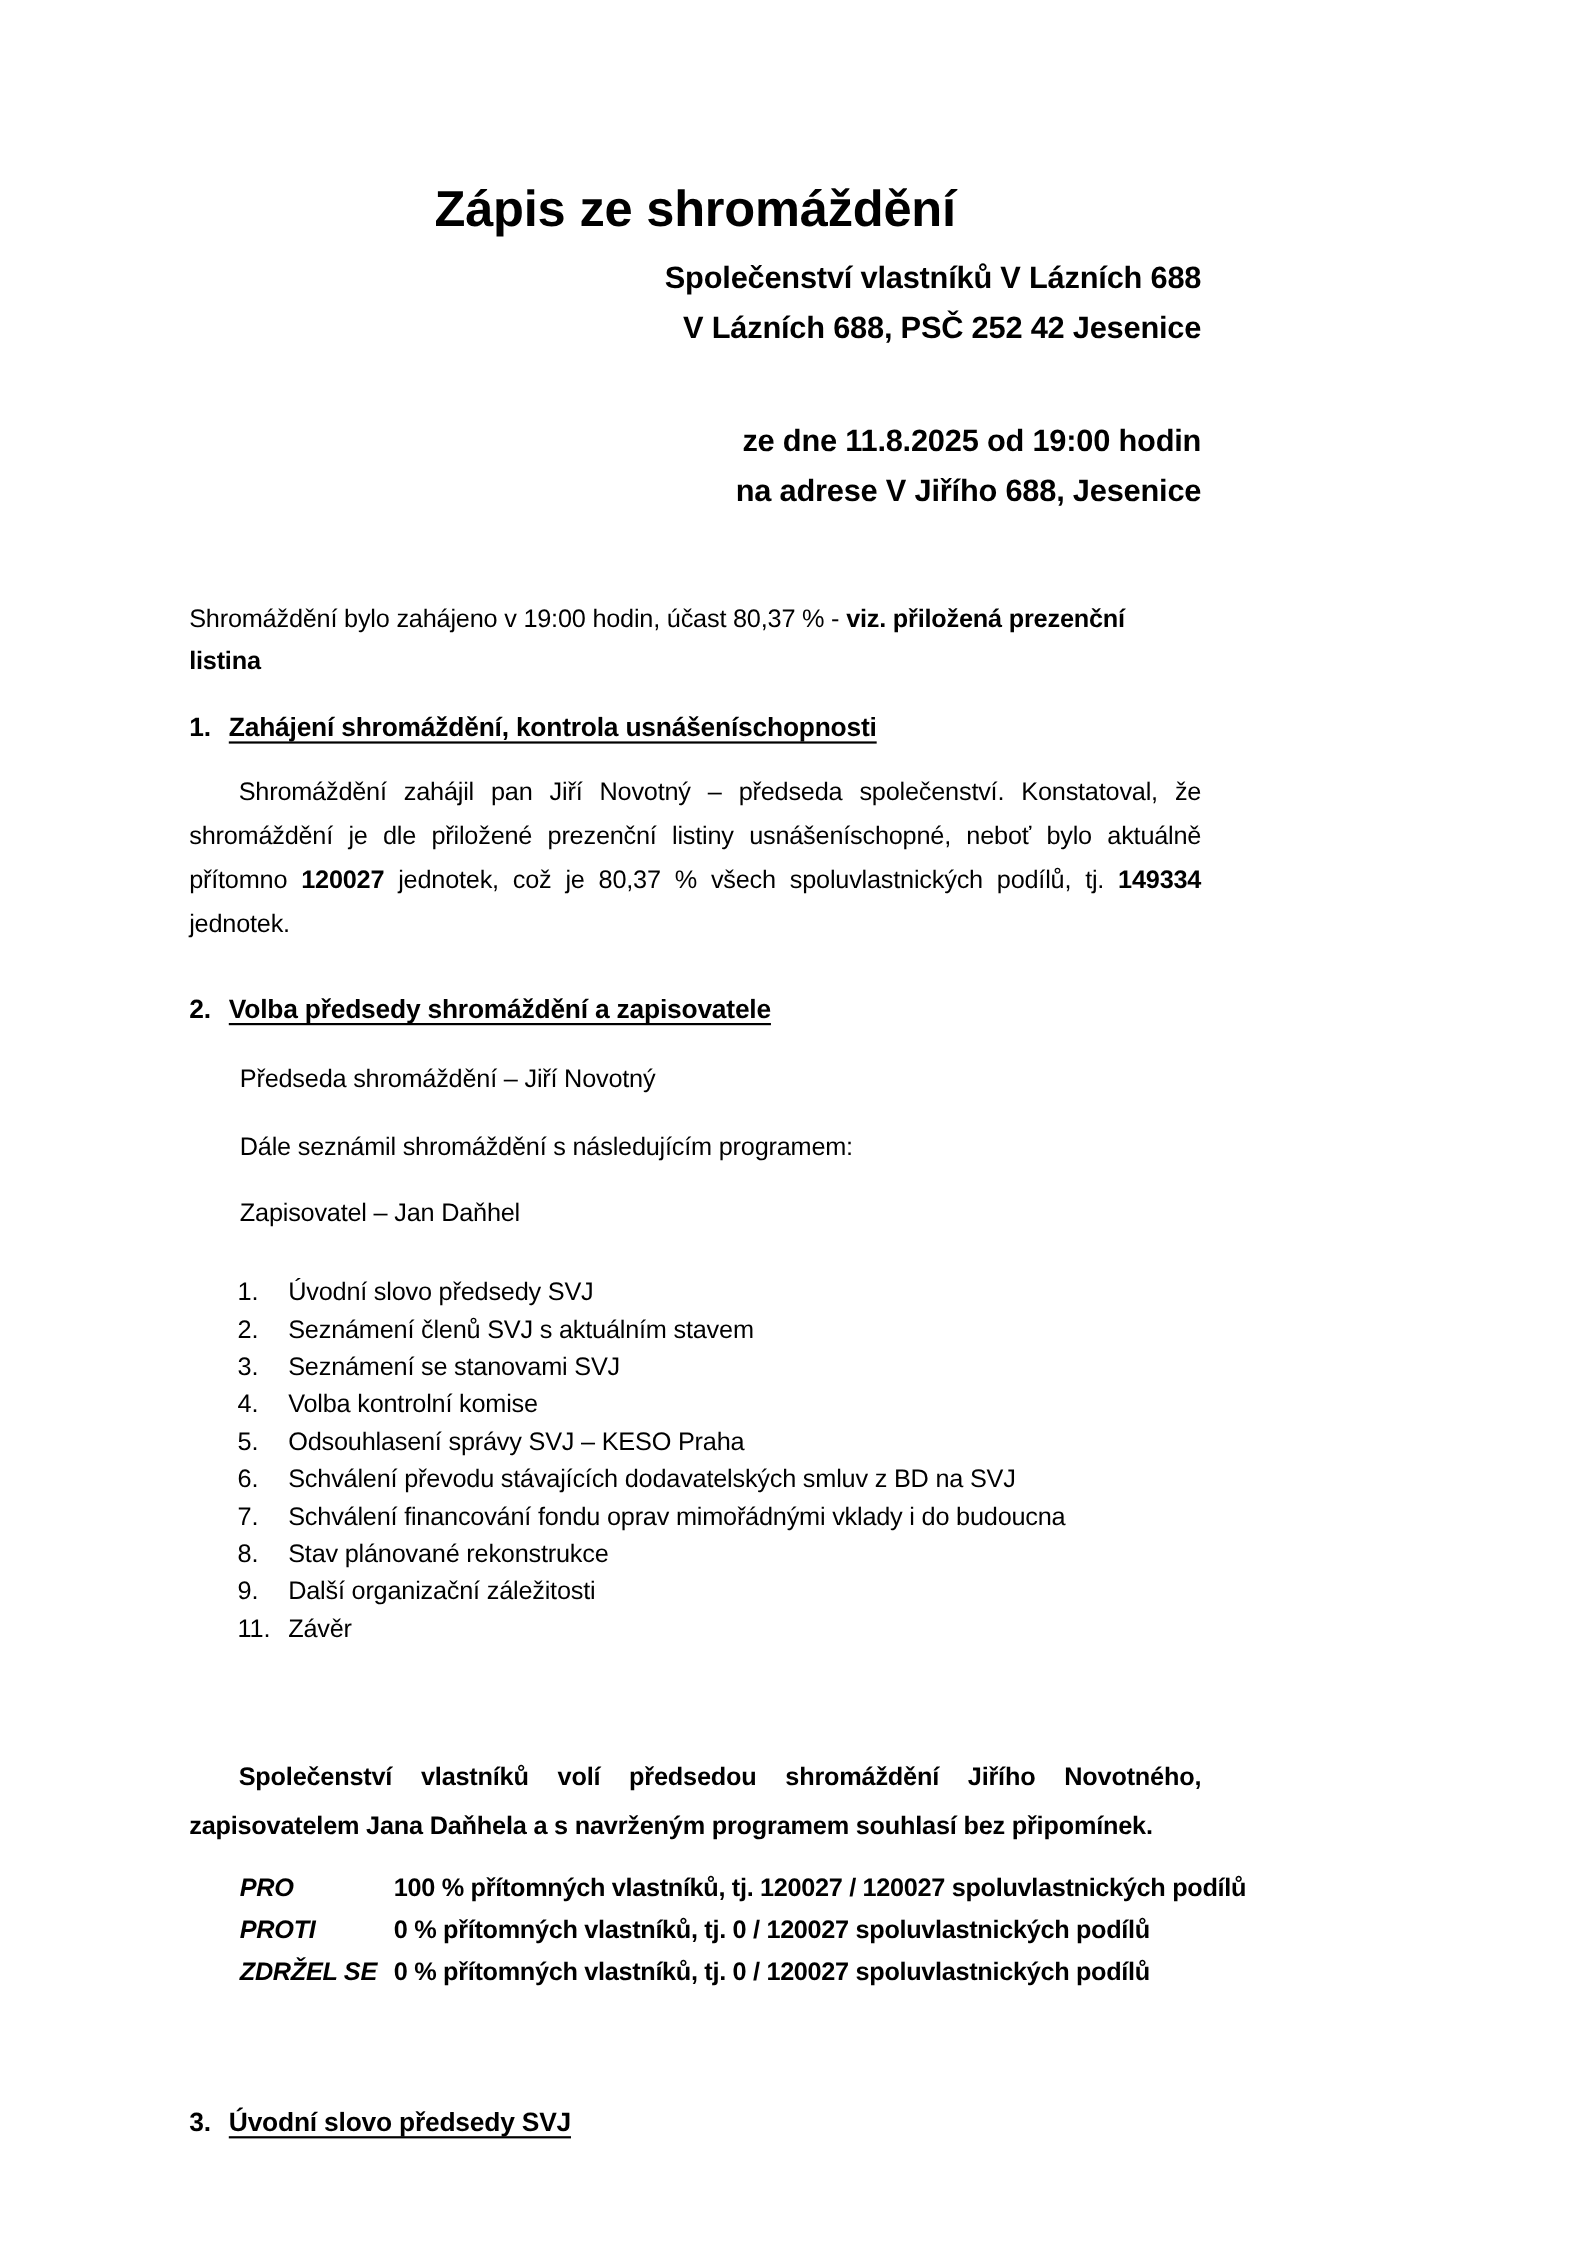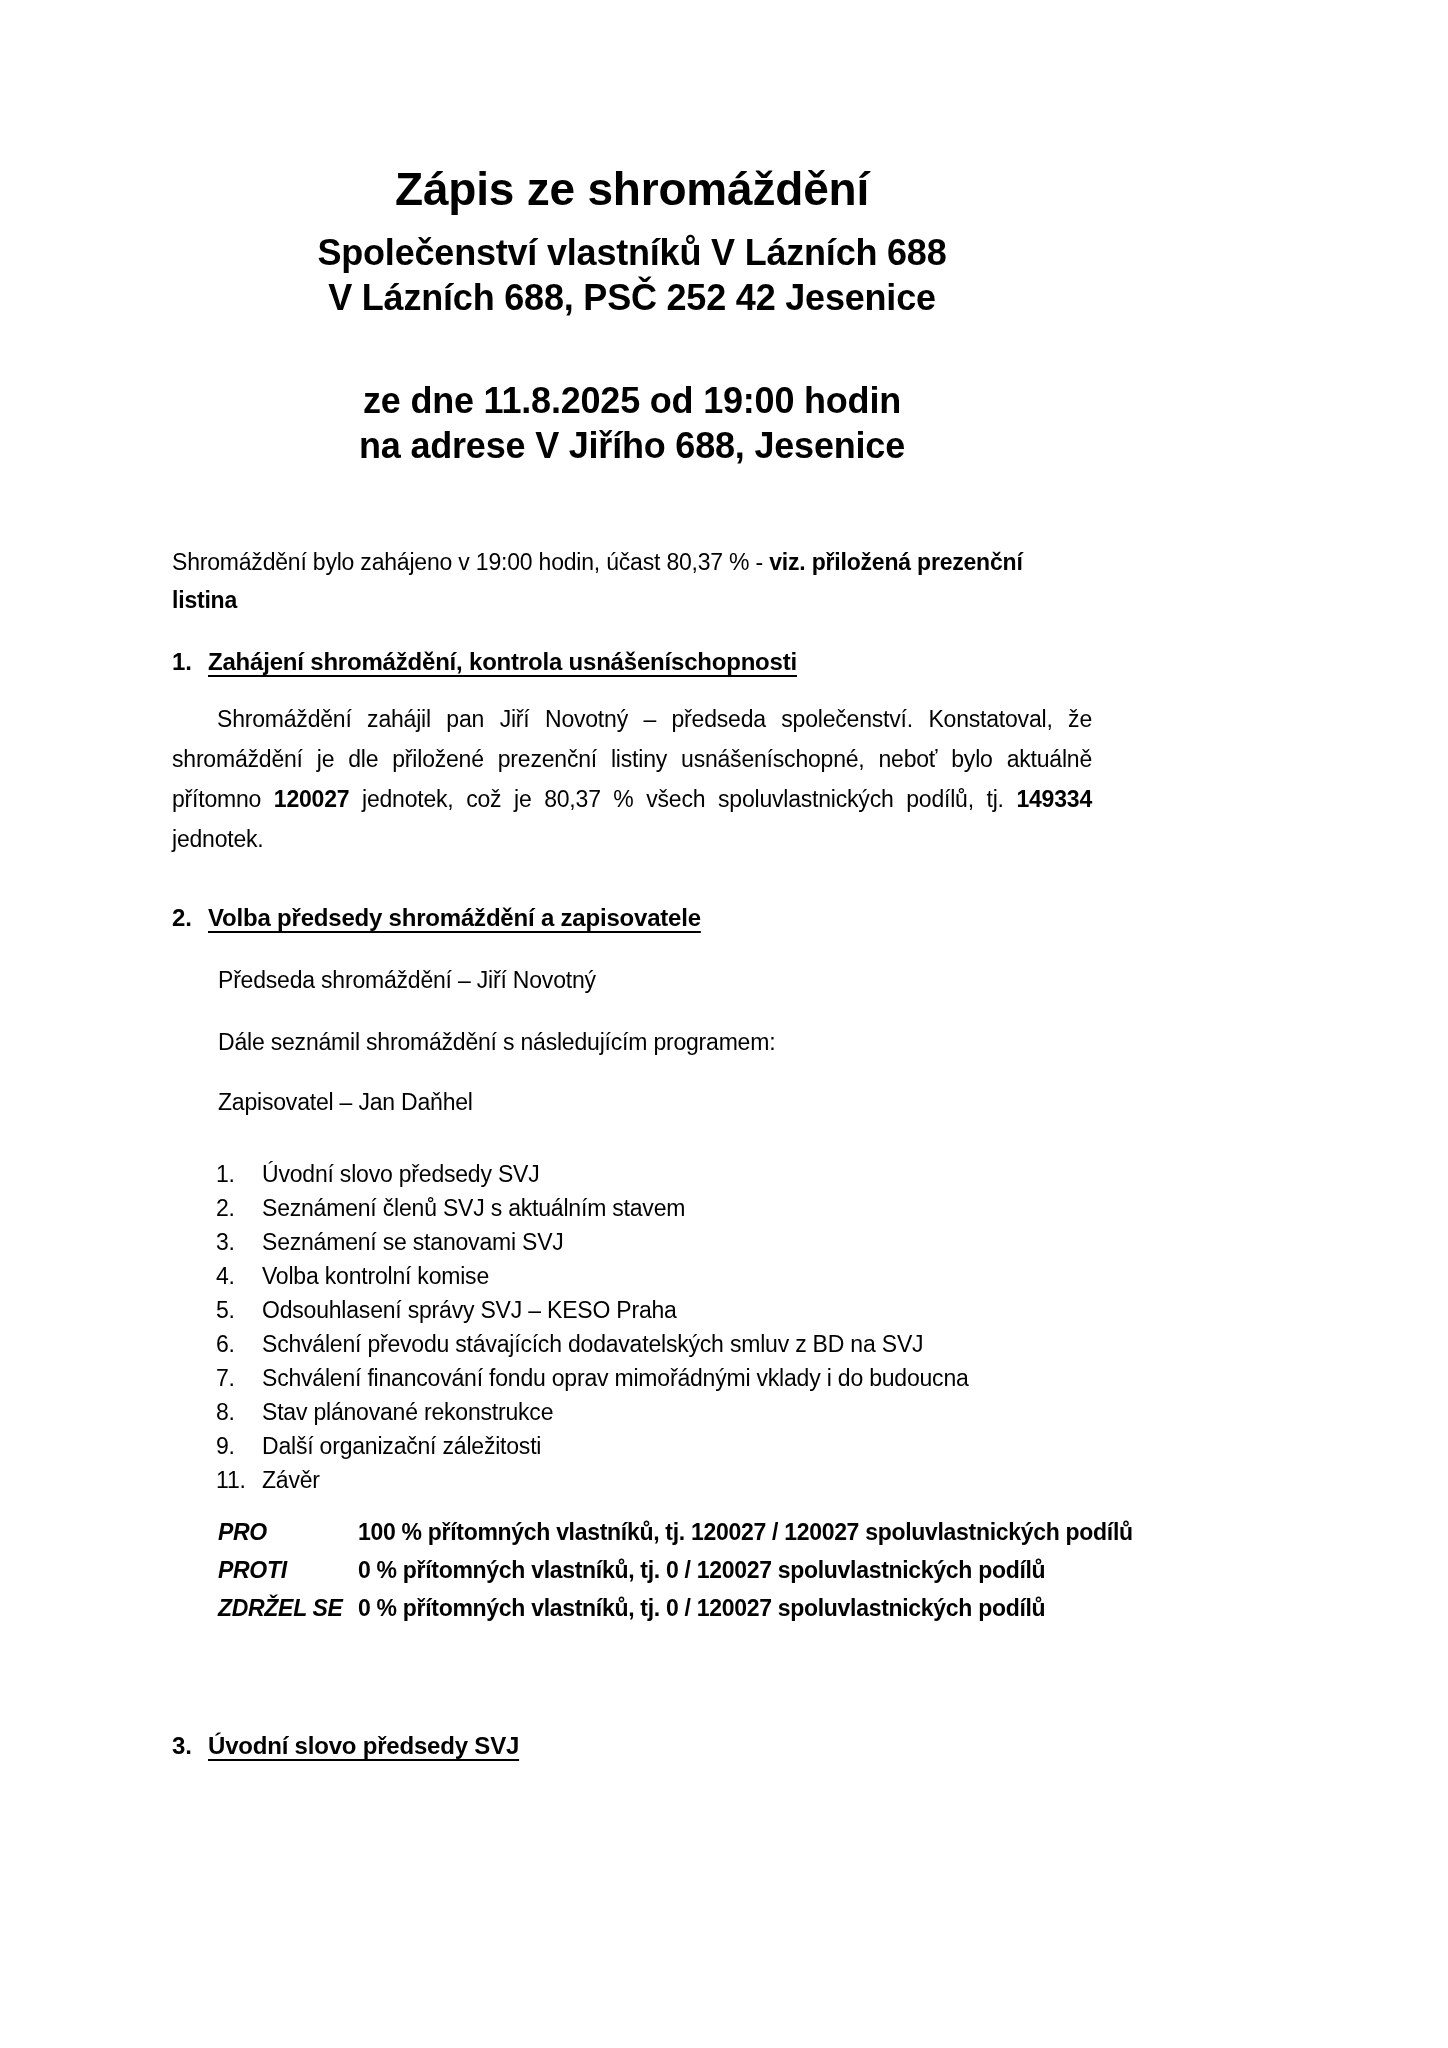--- a/index.html
+++ b/index.html
@@ -21,22 +21,22 @@
   }
   
   .doc-title {
     text-align: center;
     font-size: 46px;
     line-height: 1.15;
     font-weight: 700;
     margin: 0;
   }
   .doc-subtitle {
-    text-align: center;
-    font-size: 36px;
+    text-align: right;
+    font-size: 28px;
     line-height: 45px;
     font-weight: 700;
     margin: 0;
   }
   .subtitle-block { margin-top: 14px; }
   .date-block { margin-top: 58px; }
   
   .body-text {
     font-size: 23px;
     line-height: 38px;
@@ -186,20 +186,21 @@
     <div class="program-item">
         <span class="program-num">9.</span>
         <span>Další organizační záležitosti</span>
       </div>
     <div class="program-item">
         <span class="program-num">11.</span>
         <span>Závěr</span>
       </div>
   </div>
 
+  <p class="body-text resolution-par">Společenství vlastníků volí předsedou shromáždění Jiřího Novotného, zapisovatelem Jana Daňhela a s navrženým programem souhlasí bez připomínek.</p>
 
   <div class="vote-table">
     <div class="vote-row">
       <span class="vote-label">PRO</span>
       <span class="vote-value">100 % přítomných vlastníků, tj. 120027 / 120027 spoluvlastnických podílů</span>
     </div>
     <div class="vote-row">
       <span class="vote-label">PROTI</span>
       <span class="vote-value">0 % přítomných vlastníků, tj. 0 / 120027 spoluvlastnických podílů</span>
     </div>

